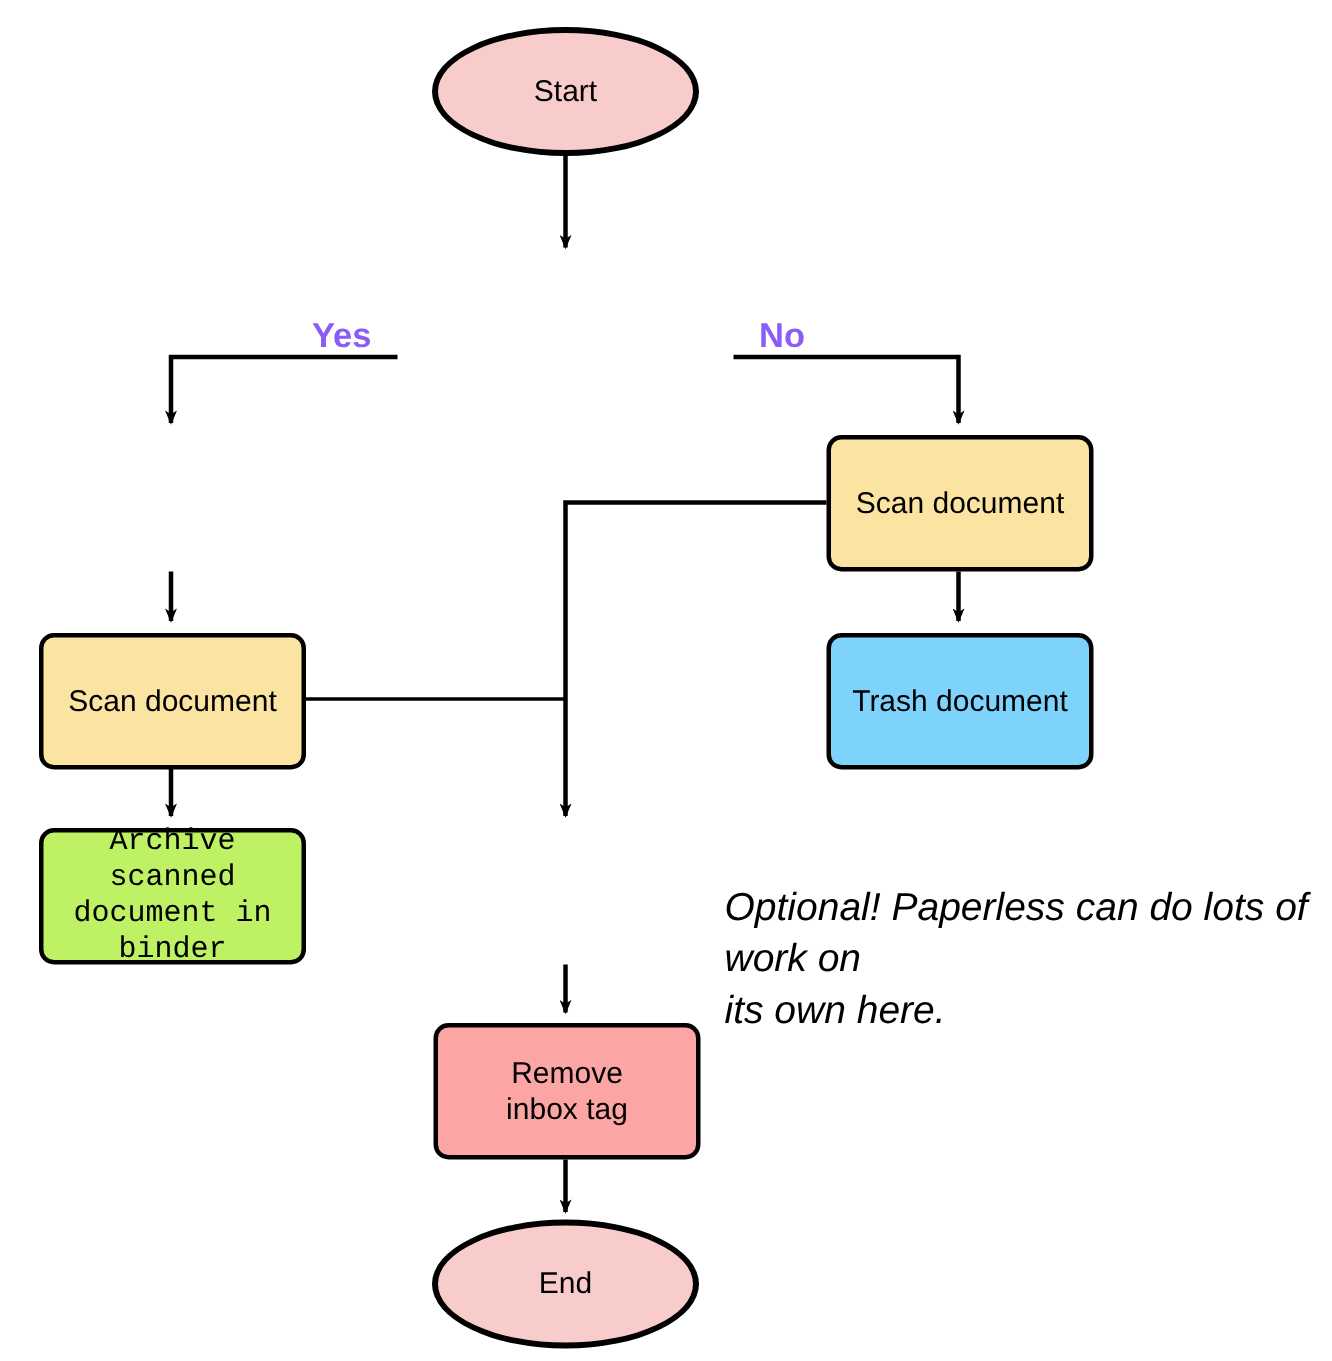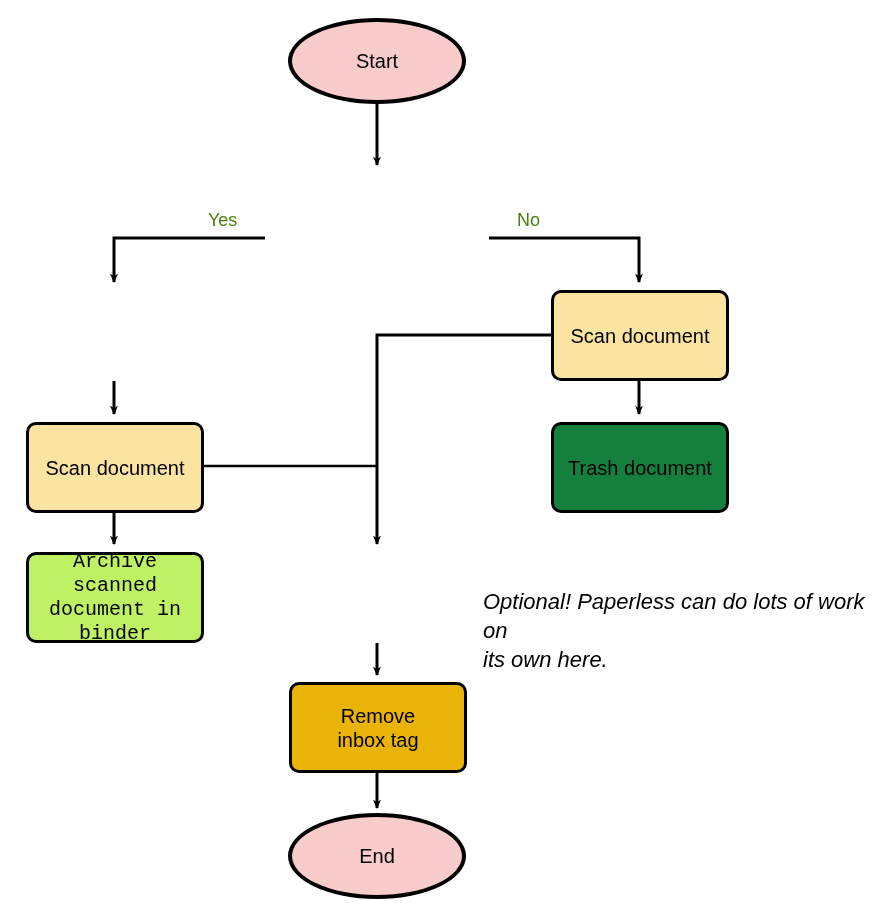--- a/index.html
+++ b/index.html
@@ -62,27 +62,28 @@
     width: 100%;
     height: 100%;
     z-index: 1;
   }
   .decision-label {
     position: relative;
     z-index: 3;
   }
   .edge-label {
     position: absolute;
-    font-size: 18px;
-    color: #4d7c0f;
+    font-size: 23px;
+    color: #8b5cf6;
     white-space: nowrap;
+    font-weight: bold;
   }
   .note {
     position: absolute;
-    font-size: 22px;
+    font-size: 26px;
     font-style: italic;
     color: #000000;
     line-height: 1.32;
     white-space: pre-line;
   }
 </style>
 </head>
 <body>
 
 <div id="flowchart-root">
@@ -130,34 +131,34 @@
   <div class="node node-process" style="left:26px; top:552px; width:178px; height:91px; background:#bef264;font-family:Liberation Mono, monospace;">
     <span>Archive scanned
 document in
 binder</span>
   </div>
 
   <div class="node node-process" style="left:551px; top:290px; width:178px; height:91px; background:#fbe3a2;">
     <span>Scan document</span>
   </div>
 
-  <div class="node node-process" style="left:551px; top:422px; width:178px; height:91px; background:#15803d;">
+  <div class="node node-process" style="left:551px; top:422px; width:178px; height:91px; background:#7dd3fc;">
     <span>Trash document</span>
   </div>
 
 
-  <div class="node node-process" style="left:289px; top:682px; width:178px; height:91px; background:#eab308;">
+  <div class="node node-process" style="left:289px; top:682px; width:178px; height:91px; background:#fca5a5;">
     <span>Remove
 inbox tag</span>
   </div>
 
   <div class="node node-terminator" style="left:288px; top:813px; width:178px; height:86px; background:#f9cccc;">
     <span>End</span>
   </div>
 
   <div class="edge-label" style="left:208px; top:210px;">Yes</div>
 
-  <div class="edge-label" style="left:517px; top:210px;">No</div>
+  <div class="edge-label" style="left:506px; top:210px;">No</div>
 
   <div class="note" style="left:483px; top:587px; width:402px;">Optional! Paperless can do lots of work on
 its own here.</div>
 
 </div>
 
 </body></html>

